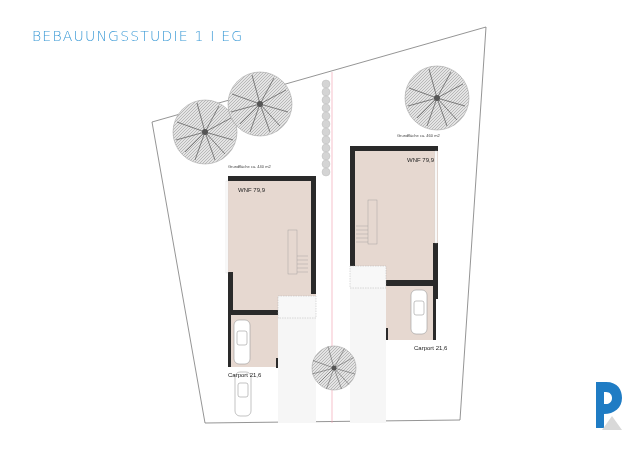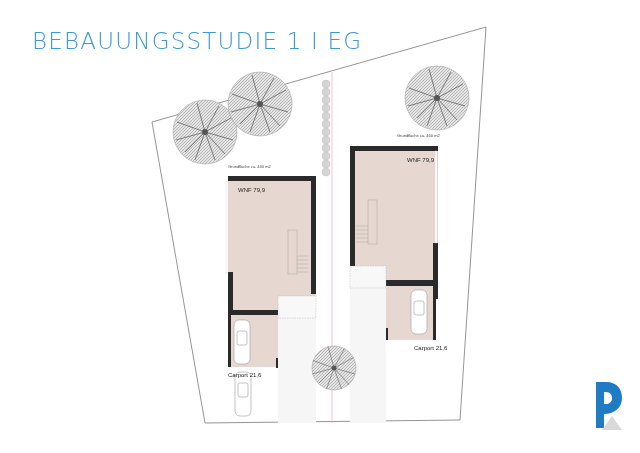--- a/index.html
+++ b/index.html
@@ -1,17 +1,17 @@
 <!DOCTYPE html>
 <html><head>
 <meta charset="utf-8">
 <style>
   html, body { margin:0; padding:0; background:#ffffff; }
   body { width:640px; height:453px; position:relative; overflow:hidden; font-family:"Liberation Sans", sans-serif; }
-  .title { position:absolute; left:32px; top:28px; font-size:23px; letter-spacing:1.2px; color:#3b9ad6; font-family:"DejaVu Sans", sans-serif; font-weight:300; }
+  .title { position:absolute; left:32px; top:28px; font-size:14px; letter-spacing:1.2px; color:#3b9ad6; font-family:"DejaVu Sans", sans-serif; font-weight:300; }
   svg.plan { position:absolute; left:0; top:0; }
   .lbl { position:absolute; font-size:6px; color:#222; white-space:nowrap; font-family:"Liberation Sans", sans-serif; }
   .lbl.small { font-size:4px; color:#444; }
   .logo { position:absolute; left:596px; top:382px; width:26px; height:48px; }
 </style>
 </head>
 <body>
 
 <div class="title">BEBAUUNGSSTUDIE 1 I EG</div>
 

